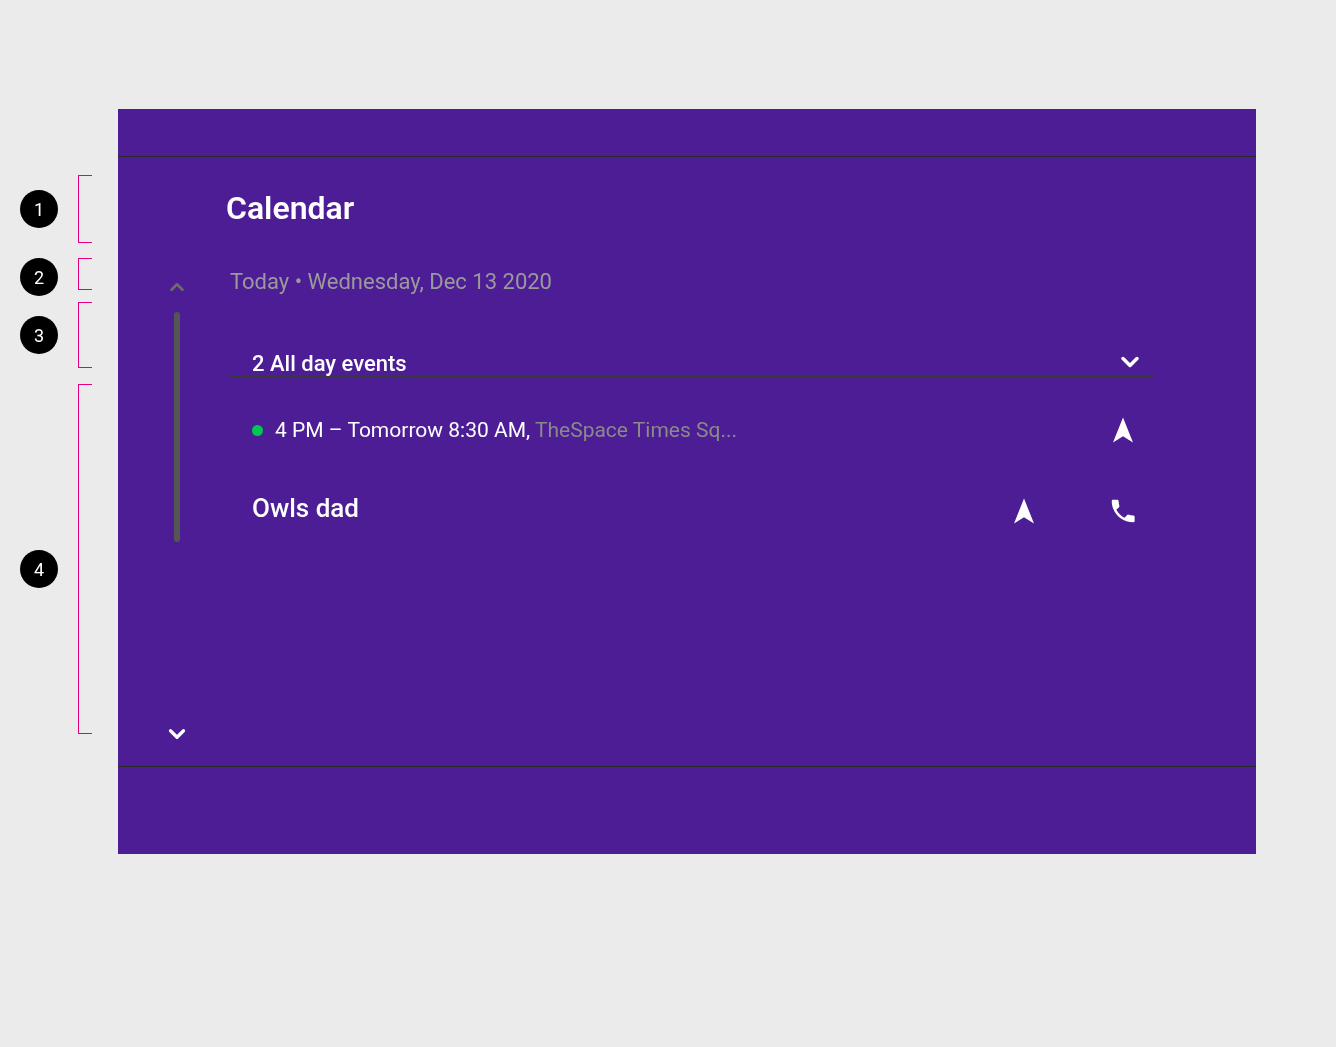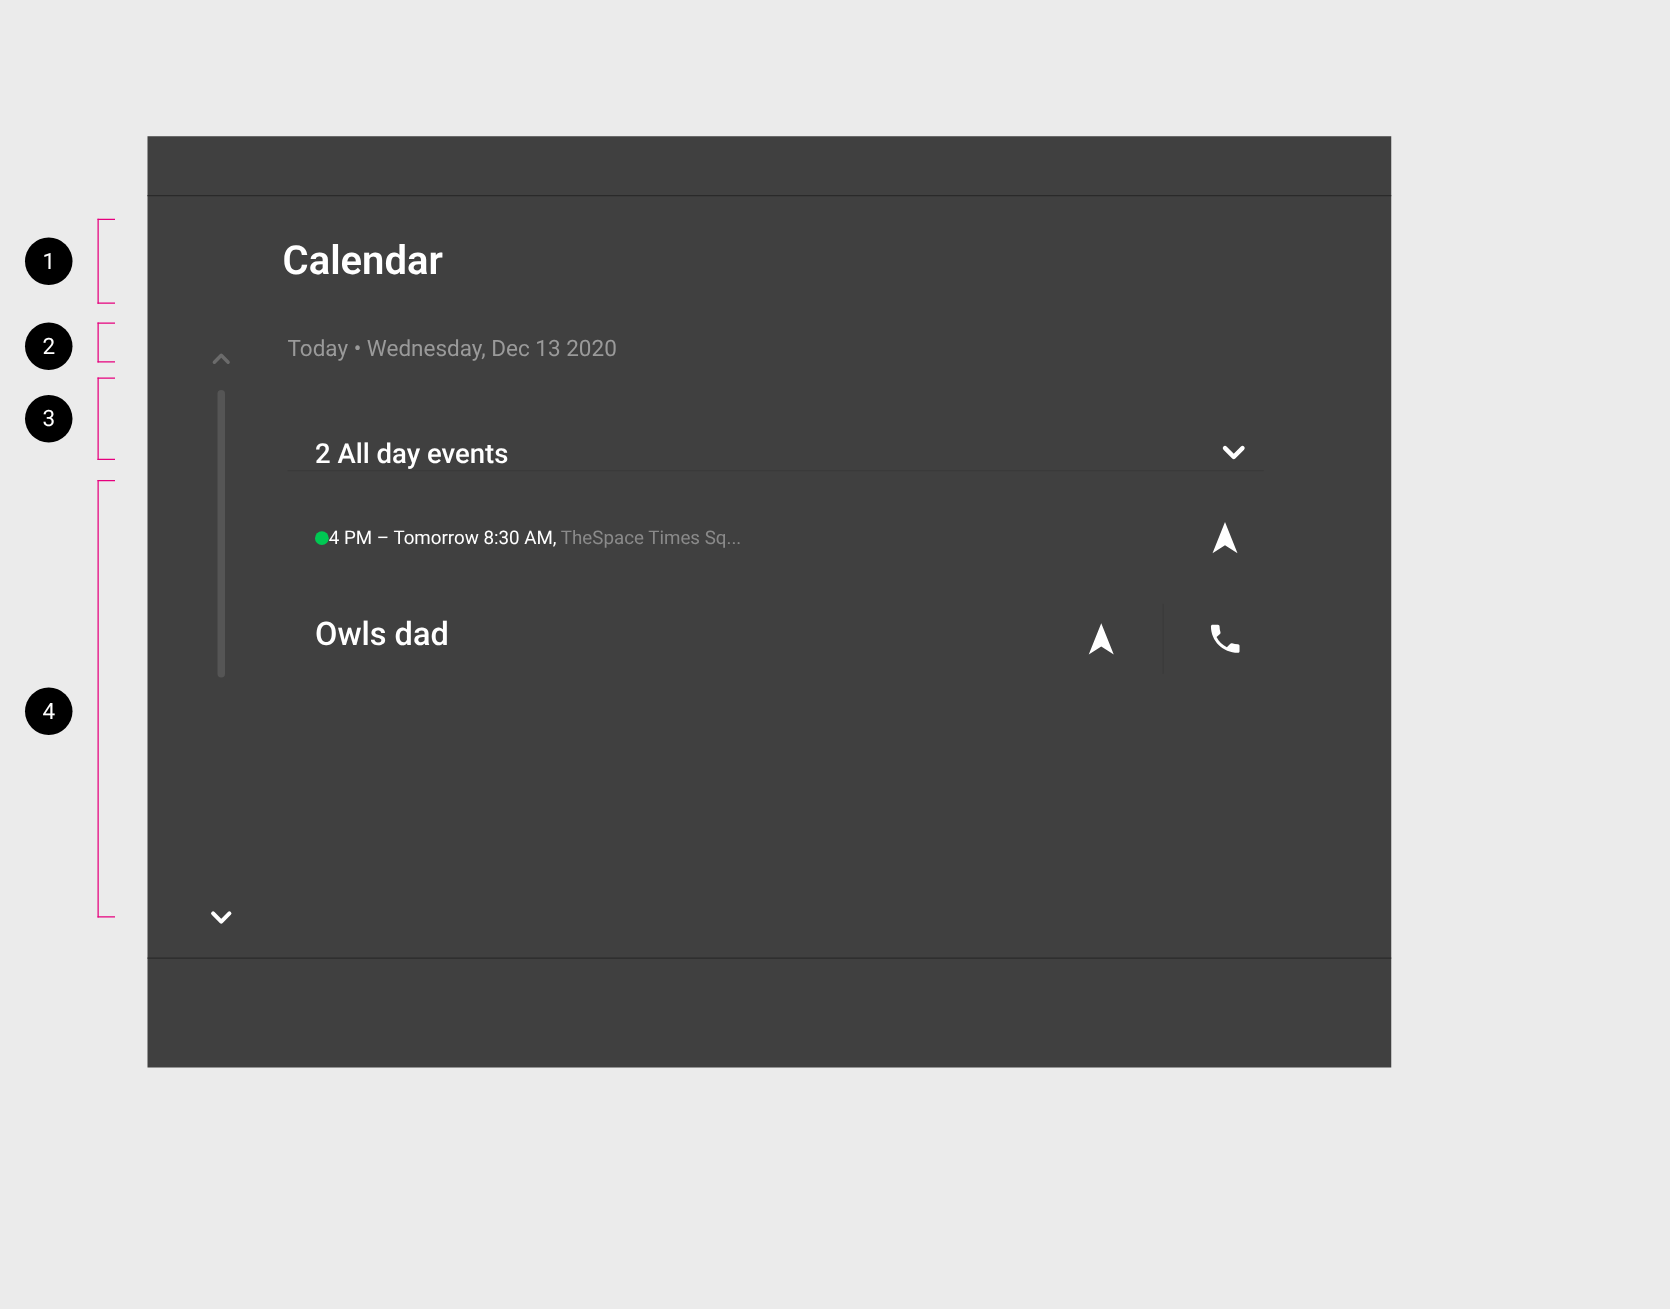--- a/index.html
+++ b/index.html
@@ -37,23 +37,23 @@
     border-top: 1px solid #e6007e;
     border-bottom: 1px solid #e6007e;
     width: 14px;
   }
 
   
   .device {
     position: absolute;
     left: 118px;
     top: 109px;
-    width: 995px;
+    width: 1138px;
     height: 745px;
-    background: #404040;
+    background: #4c1d95;
     color: #fff;
   }
   .device-topbar {
     height: 48px;
     border-bottom: 1px solid #2a2a2a;
   }
   .device-content {
     position: relative;
     height: 610px;
     border-bottom: 1px solid #2a2a2a;
@@ -98,21 +98,21 @@
     top: 32px;
     font-size: 32px;
     font-weight: 600;
   }
 
   
   .subtitle-row {
     position: absolute;
     left: 112px;
     top: 112px;
-    font-size: 18px;
+    font-size: 22px;
     color: #9a9a9a;
     display:flex;
     gap: 10px;
     align-items:center;
   }
 
   
   .allday-row {
     position: absolute;
     left: 112px;
@@ -143,23 +143,24 @@
     justify-content: space-between;
     padding: 16px 10px 16px 22px;
   }
   .event-main { flex:1; }
   .event-title {
     font-size: 26px;
     font-weight: 500;
     margin-bottom: 6px;
   }
   .event-sub {
-    font-size: 15px;
-    display:flex;
-    align-items:center;
+    font-size: 21px;
+    display:flex;
+    align-items:center;
+    gap: 12px;
   }
   .dot {
     width: 11px;
     height: 11px;
     border-radius: 50%;
     flex-shrink:0;
   }
   .dot.green { background: #00c853; }
   .dot.blue  { background: #1a73e8; }
   .sub-time { color:#fff; }

